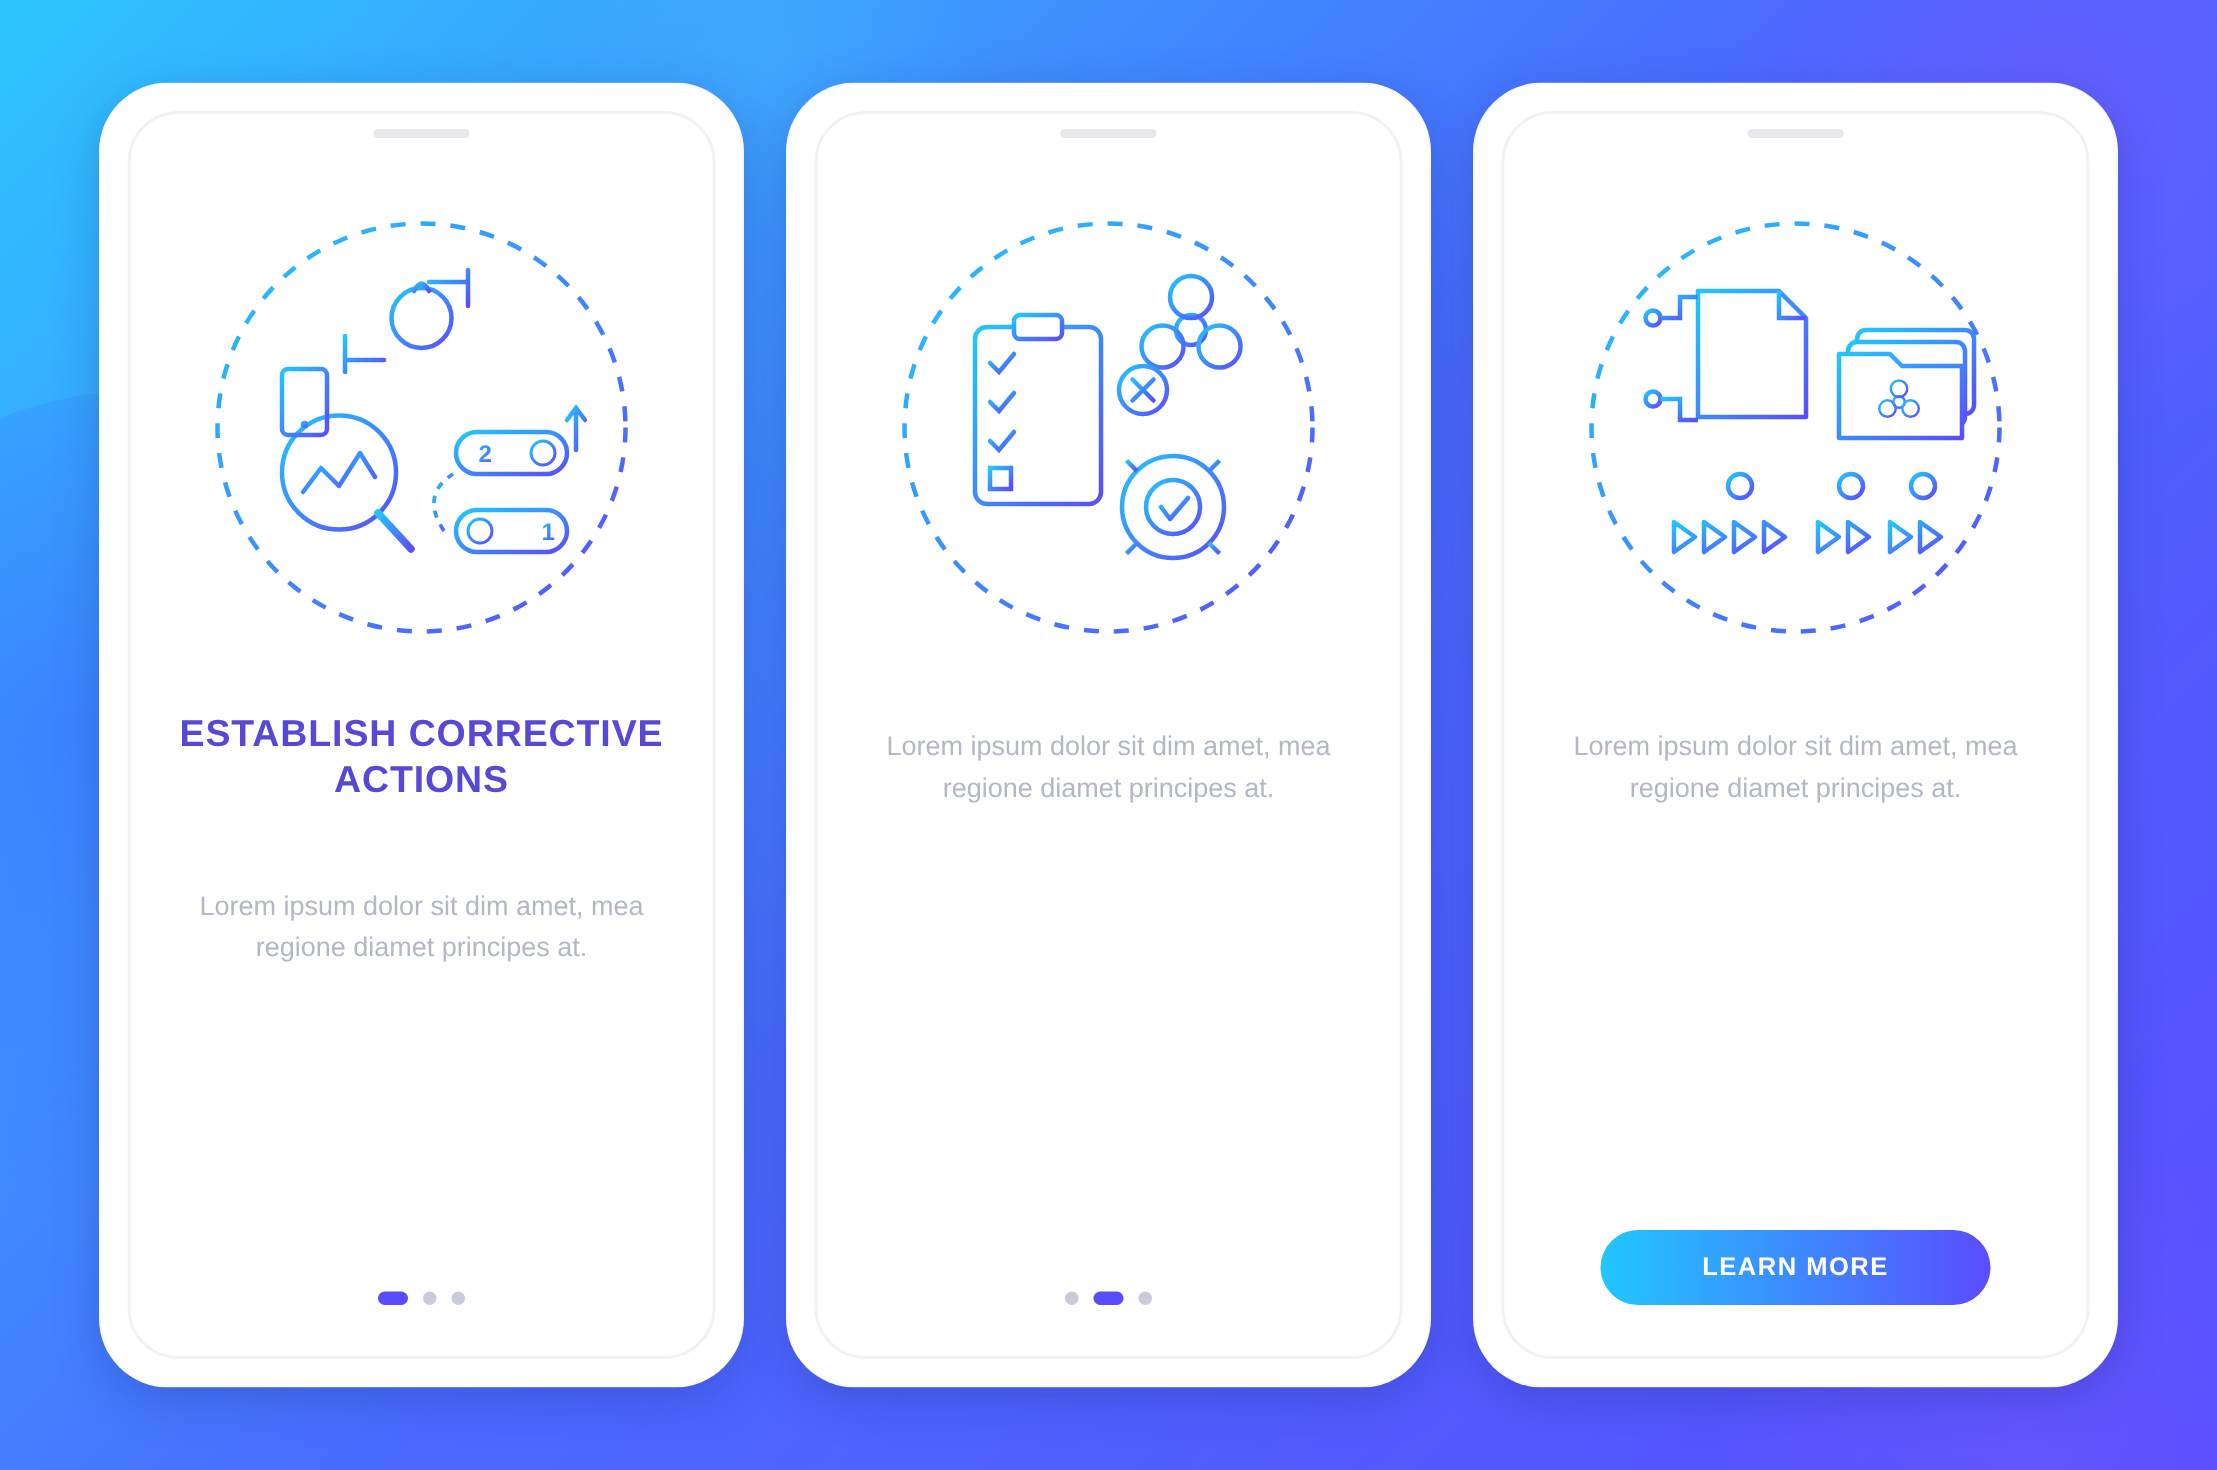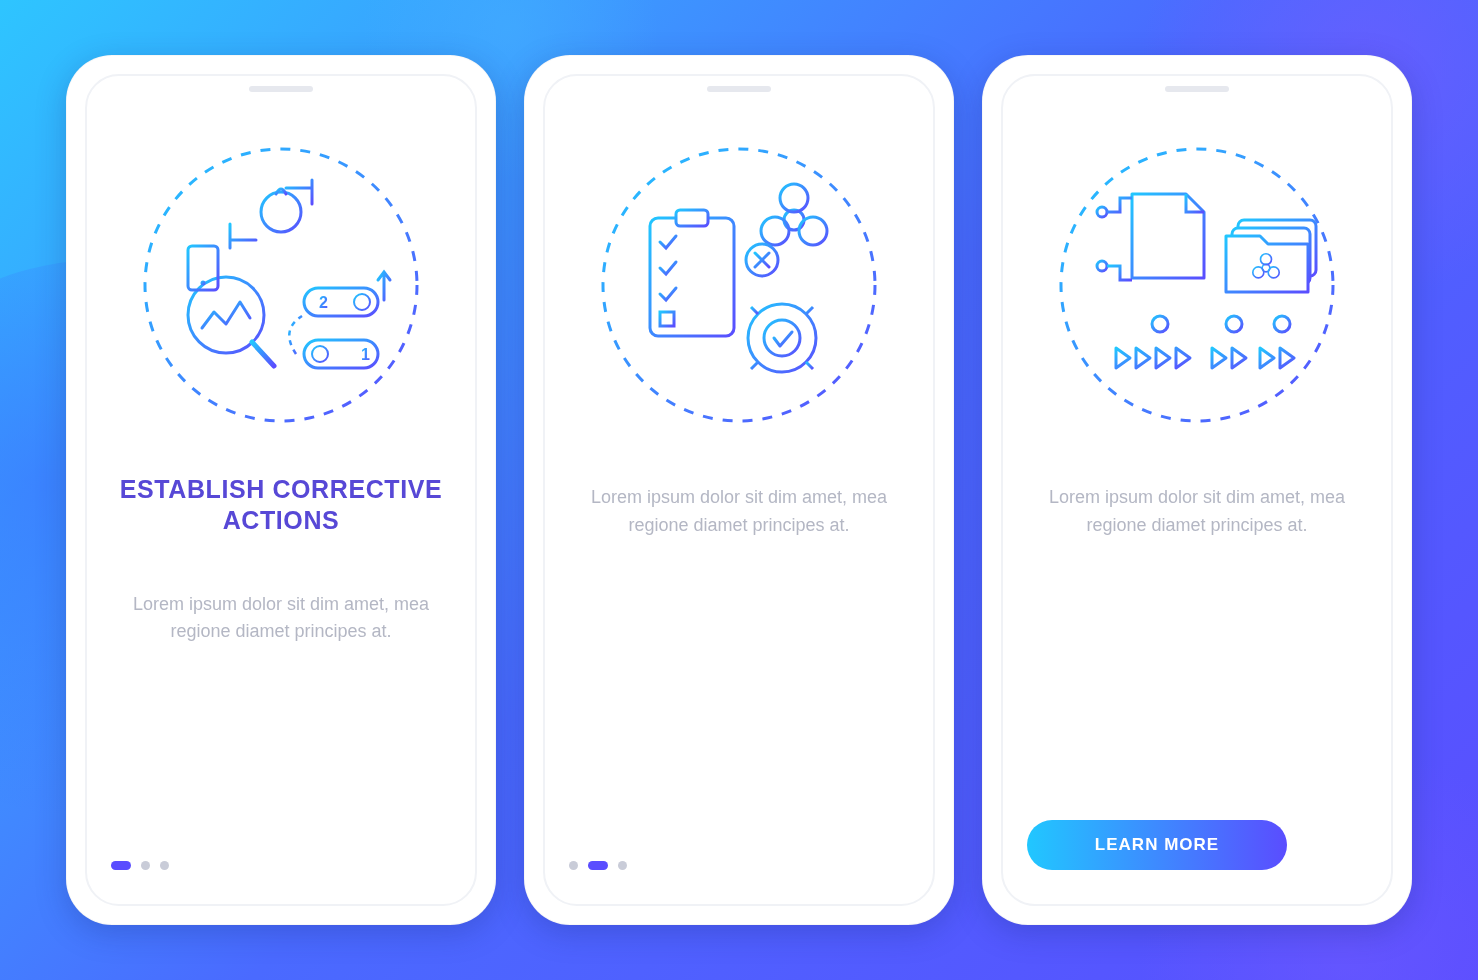--- a/index.html
+++ b/index.html
@@ -80,20 +80,21 @@
     font-size: 18px;
     line-height: 1.55;
     color: #b4b7c4;
     text-align: center;
     max-width: 330px;
   }
   .footer-area {
     flex-grow: 1;
     display: flex;
     align-items: flex-end;
+    justify-content: center;
     width: 100%;
     padding-bottom: 6px;
   }
   .dots {
     display: flex;
     gap: 10px;
     align-items: center;
   }
   .dot {
     width: 9px; height: 9px; border-radius: 50%; background: #c9ccd8;

